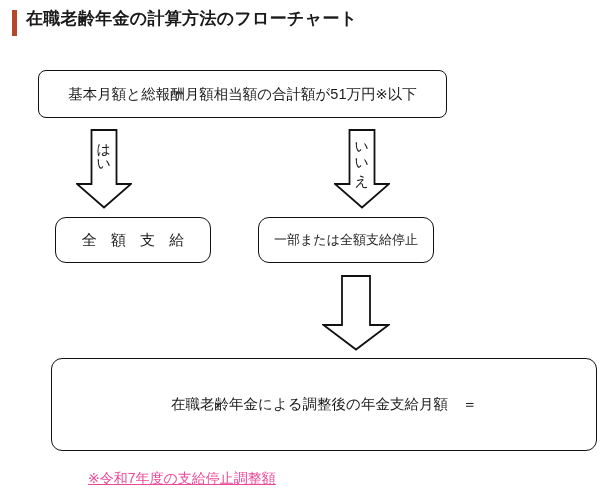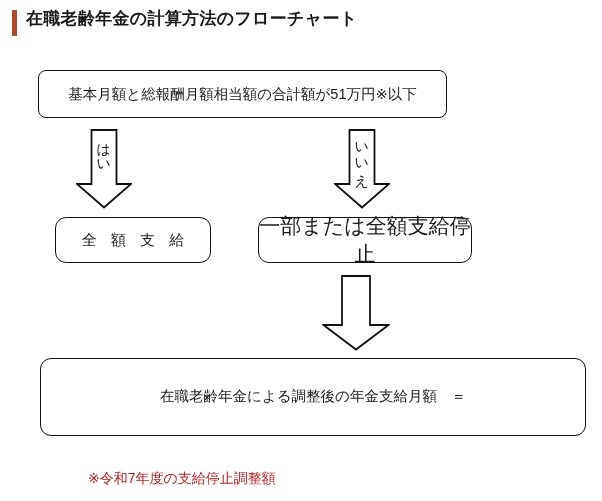--- a/index.html
+++ b/index.html
@@ -72,29 +72,29 @@
     top: 217px;
     width: 156px;
     height: 46px;
     font-size: 15px;
     letter-spacing: 5px;
     text-indent: 5px;
   }
   #box-partial-stop {
     left: 248px;
     top: 217px;
-    width: 214px;
+    width: 176px;
     height: 46px;
-    font-size: 21px;
+    font-size: 13px;
   }
   #box-formula {
-    left: 30px;
+    left: 41px;
     top: 358px;
     width: 546px;
-    height: 78px;
+    height: 93px;
     flex-direction: column;
     gap: 5px;
     font-size: 14.5px;
     line-height: 1.35;
   }
   #box-formula .formula-line {
     white-space: nowrap;
   }
 
   
@@ -125,22 +125,23 @@
   #arrow-no { left: 334px; top: 129px; }
   #arrow-no .arrow-label { padding-top: 4px; }
   #arrow-to-formula { left: 322px; top: 275px; }
 
   
   #footnote {
     position: absolute;
     left: 88px;
     top: 470px;
     font-size: 14px;
-    color: #b91c1c;
+    color: #ec4899;
     white-space: nowrap;
+    text-decoration: underline;
   }
 </style>
 </head>
 <body>
 
 <div id="canvas">
 
   <div class="title-wrap">
     <div class="title-bar"></div>
     <div class="title-text">在職老齢年金の計算方法のフローチャート</div>

